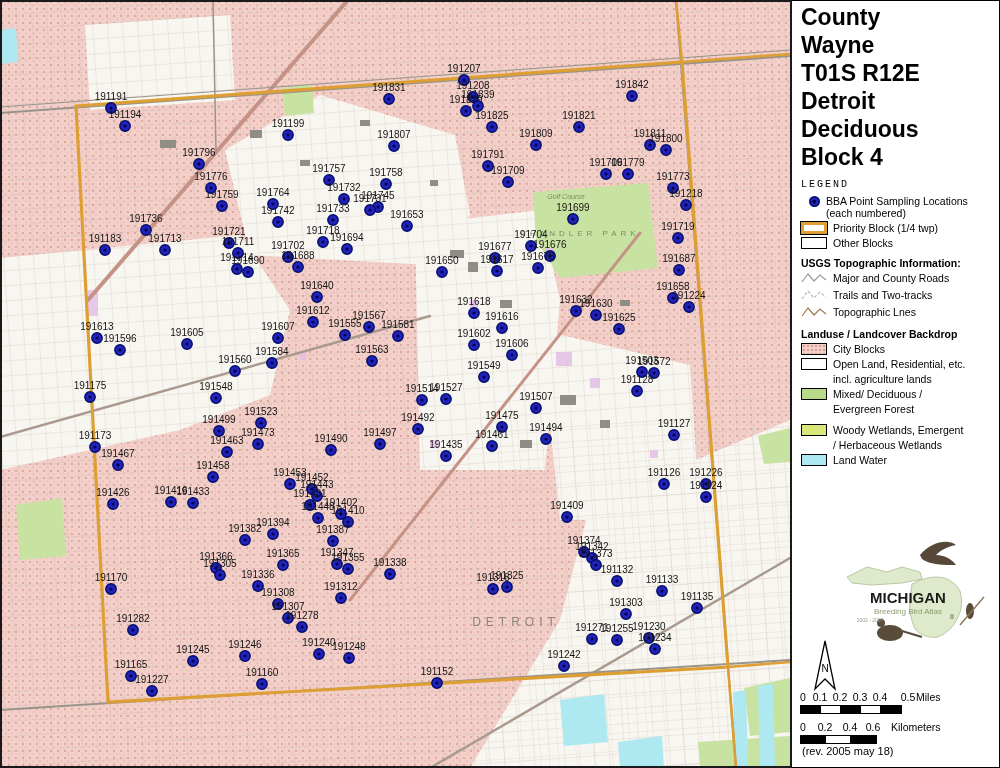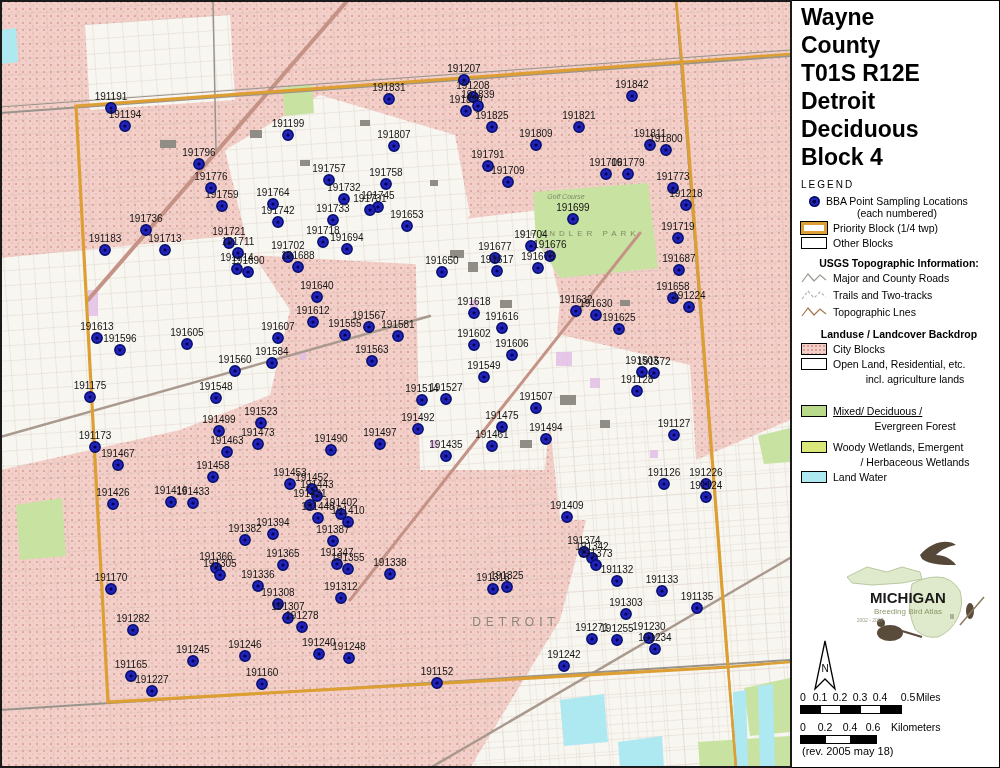--- a/index.html
+++ b/index.html
@@ -5,22 +5,22 @@
   html,body{margin:0;padding:0;background:#fff;}
   body{width:1000px;height:768px;position:relative;font-family:"Liberation Sans",sans-serif;overflow:hidden;}
   #map-wrap{position:absolute;left:0;top:0;width:792px;height:768px;background:#f7f3ea;}
   #map-svg{display:block;}
   .pt{fill:#2222b8;stroke:#000d66;stroke-width:1.4px;}
   .pt-core{fill:#000050;}
   .pt-label{font:10px "Liberation Sans",sans-serif;fill:#141414;text-anchor:middle;}
   .map-text{fill:#77815a;text-anchor:middle;}
   #panel{position:absolute;left:792px;top:0;width:208px;height:768px;background:#ffffff;border-top:1px solid #000;border-bottom:1px solid #000;border-right:1px solid #000;box-sizing:border-box;}
   #title{position:absolute;left:9px;top:2px;font-size:23px;font-weight:bold;line-height:28px;color:#000;}
-  #legend-heading{position:absolute;left:9px;top:178px;font-size:10px;letter-spacing:2px;color:#000;}
-  #legend{position:absolute;left:9px;top:194px;width:196px;font-size:10.5px;color:#000;text-align:center;}
+  #legend-heading{position:absolute;left:9px;top:178px;font-size:10px;letter-spacing:2px;color:#000;font-family:Liberation Mono, monospace;}
+  #legend{position:absolute;left:9px;top:194px;width:196px;font-size:10.5px;color:#000;}
   .lrow{display:flex;align-items:flex-start;margin-bottom:3px;}
   .lrow .txt{line-height:12px;}
   .sw{flex:0 0 auto;margin-right:6px;}
   .sw-dot{width:11px;height:11px;border-radius:50%;background:radial-gradient(circle at 50% 50%, #000050 0 2px, #2222b8 2px 4px, #000d66 4px);margin-left:8px;margin-top:1px;}
   .sw-rect{width:26px;height:12px;box-sizing:border-box;}
   .sw-priority{border:3px solid #dd9f33;outline:1px solid #000;background:#fff;}
   .sw-other{border:1px solid #000;background:#fff;}
   .sw-city{border:1px solid #000;background:#f2d0c9;background-image:radial-gradient(#db9c91 1px, transparent 1.2px);background-size:4px 4px;}
   .sw-open{border:1px solid #000;background:#fff;}
   .sw-forest{border:1px solid #000;background:#b9d98b;}
@@ -892,22 +892,22 @@
           <circle cx="564" cy="666" r="1.6" class="pt-core"></circle>
         </g>
       </g>
 
   <rect x="1" y="1" width="790" height="766" fill="none" stroke="#1a1a1a" stroke-width="2"></rect>
 </svg>
 </div>
 
 <div id="panel">
   <div id="title">
+    <div>County</div>
     <div>Wayne</div>
-    <div>County</div>
     <div>T01S R12E</div>
     <div>Detroit</div>
     <div>Deciduous</div>
     <div>Block 4</div>
   </div>
   <div id="legend-heading">LEGEND</div>
   <div id="legend">
     <div class="lrow">
       <span class="sw sw-dot"></span>
       <span class="txt">
@@ -945,21 +945,21 @@
     <div class="lheading">Landuse / Landcover Backdrop</div>
     <div class="lrow">
       <span class="sw sw-rect sw-city"></span>
       <span class="txt">City Blocks</span>
     </div>
     <div class="lrow">
       <span class="sw sw-rect sw-open"></span>
       <span class="txt">Open Land, Residential, etc.</span>
     </div>
     <div class="indent2">incl. agriculture lands</div>
-    <div class="lrow" style="margin-top:20px;text-decoration:underline;">
+    <div class="lrow" style="margin-top:3px;">
       <span class="sw sw-rect sw-forest"></span>
       <span class="txt">Mixed/ Deciduous /</span>
     </div>
     <div class="indent2">Evergreen Forest</div>
     <div class="lrow" style="margin-top:9px;">
       <span class="sw sw-rect sw-wetland"></span>
       <span class="txt">Woody Wetlands, Emergent</span>
     </div>
     <div class="indent2">/ Herbaceous Wetlands</div>
     <div class="lrow" style="margin-top:3px;">

